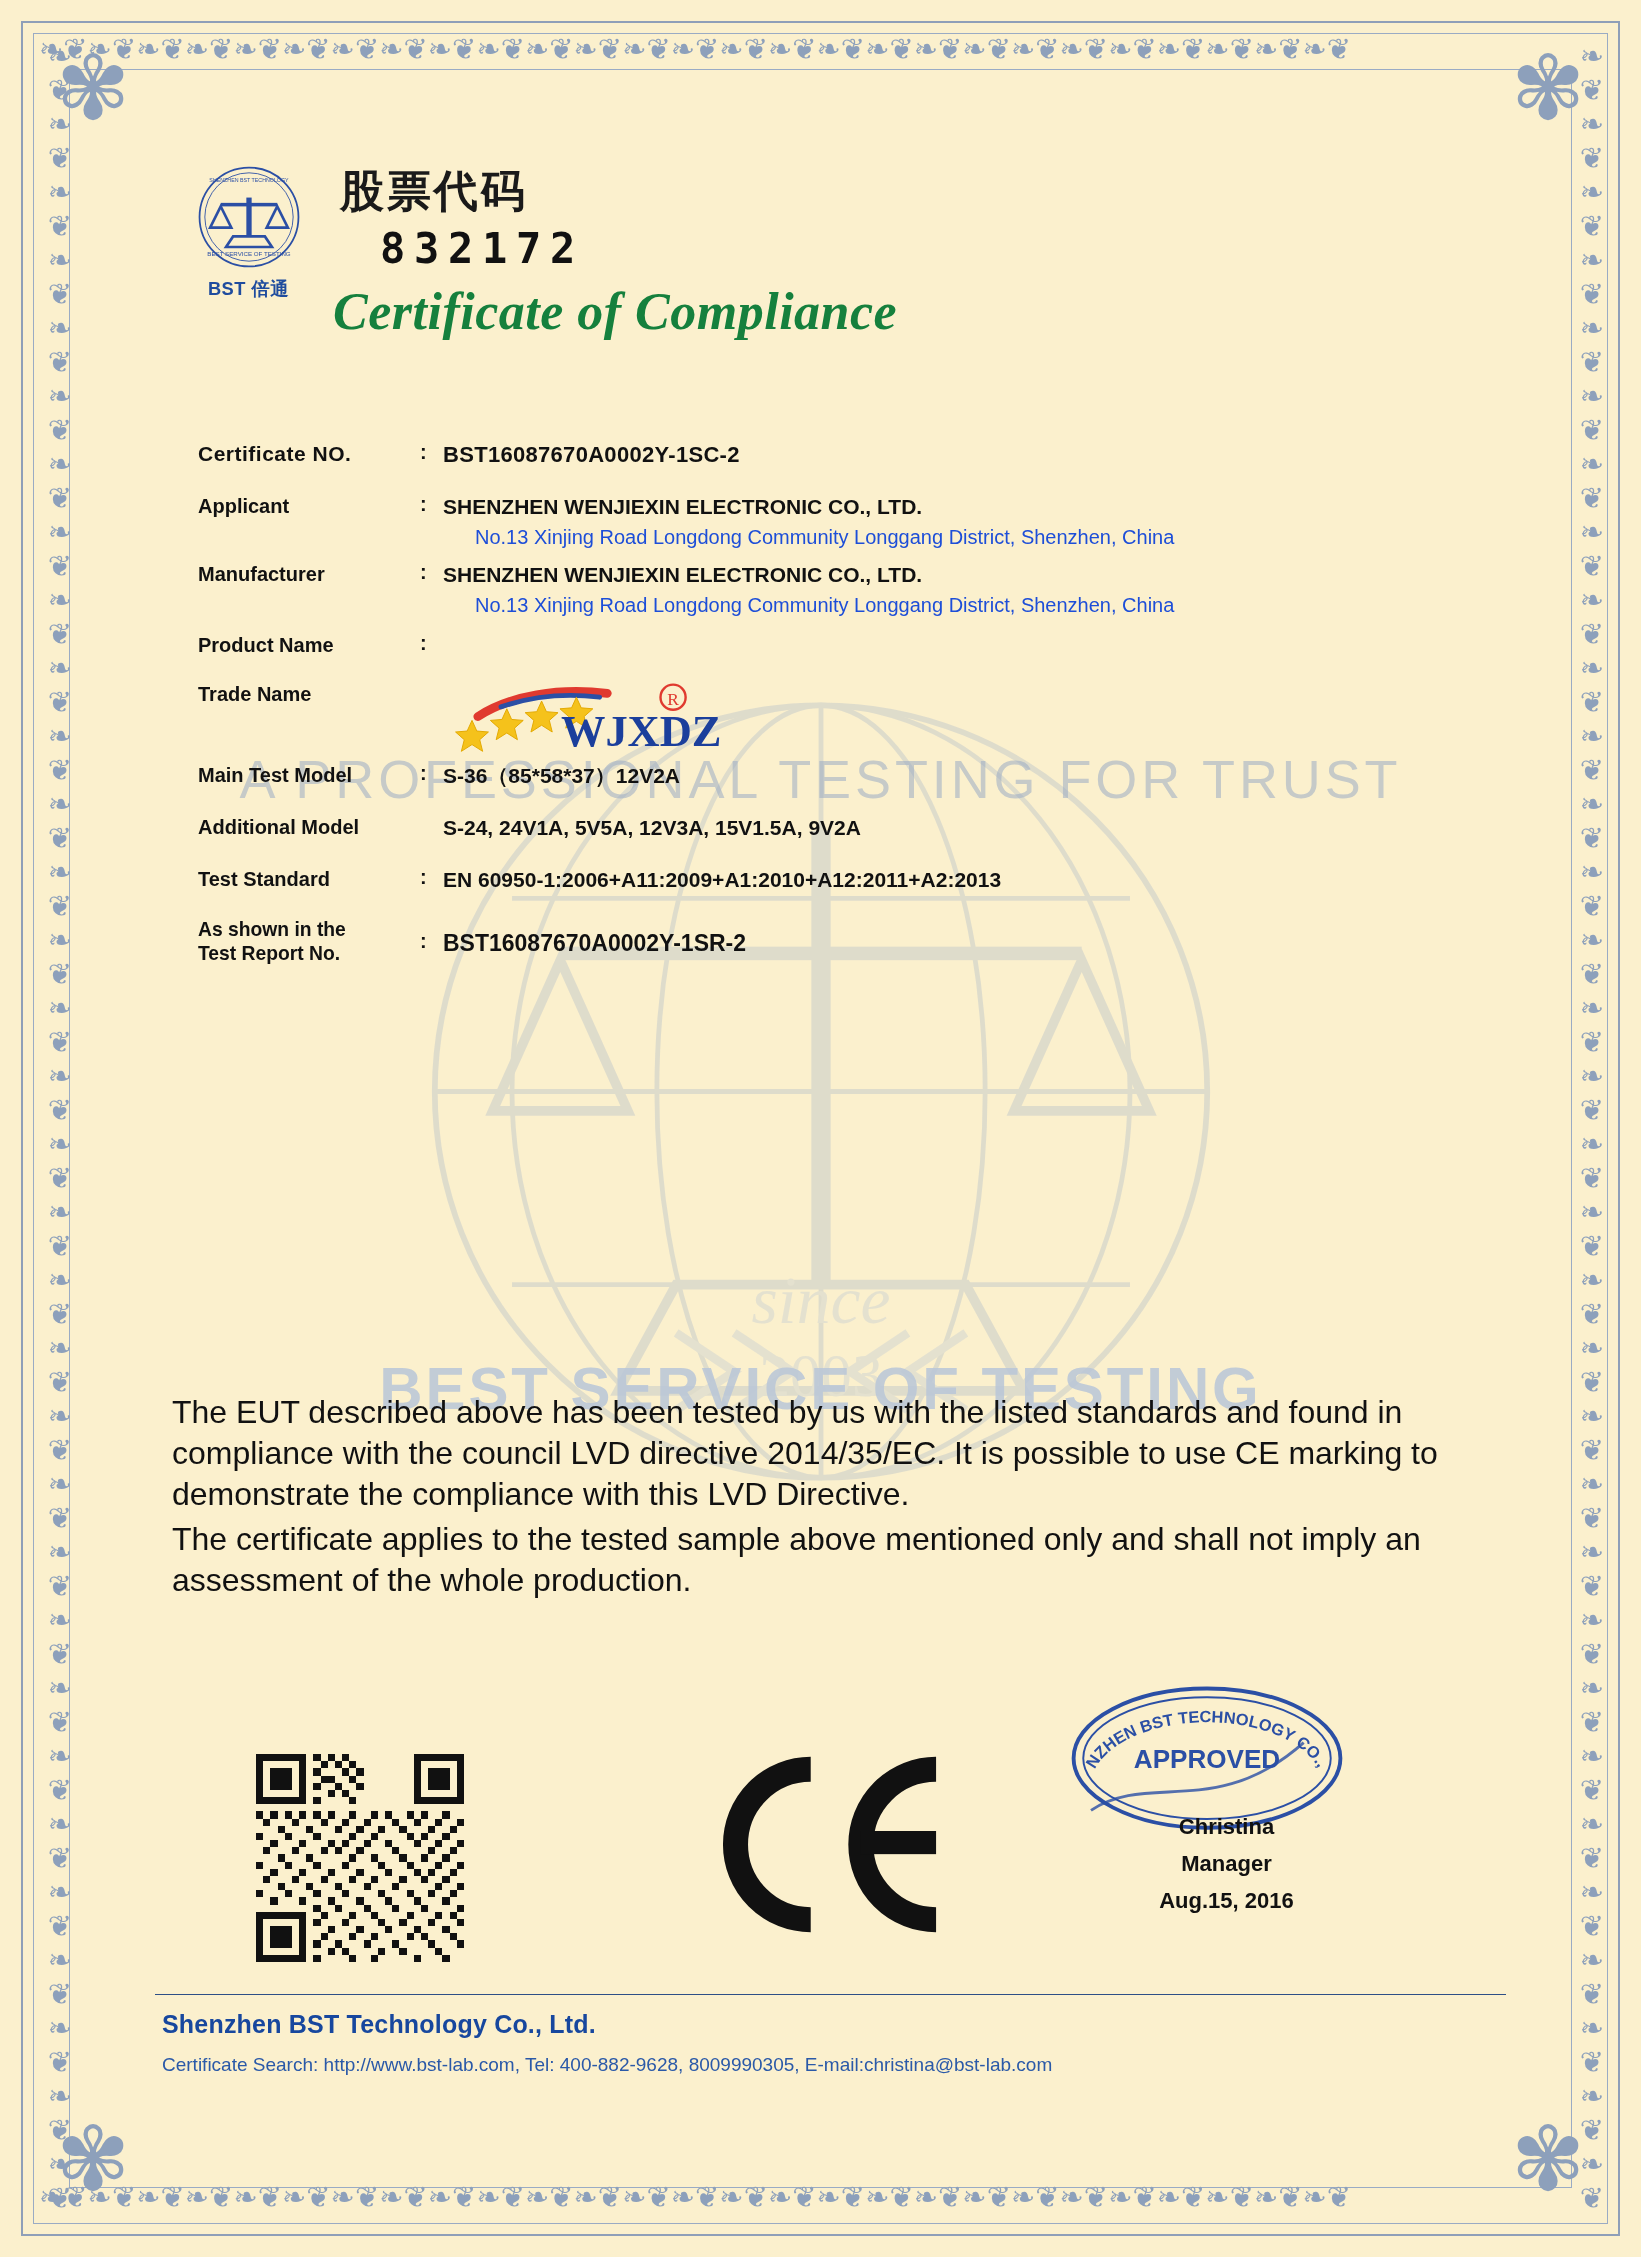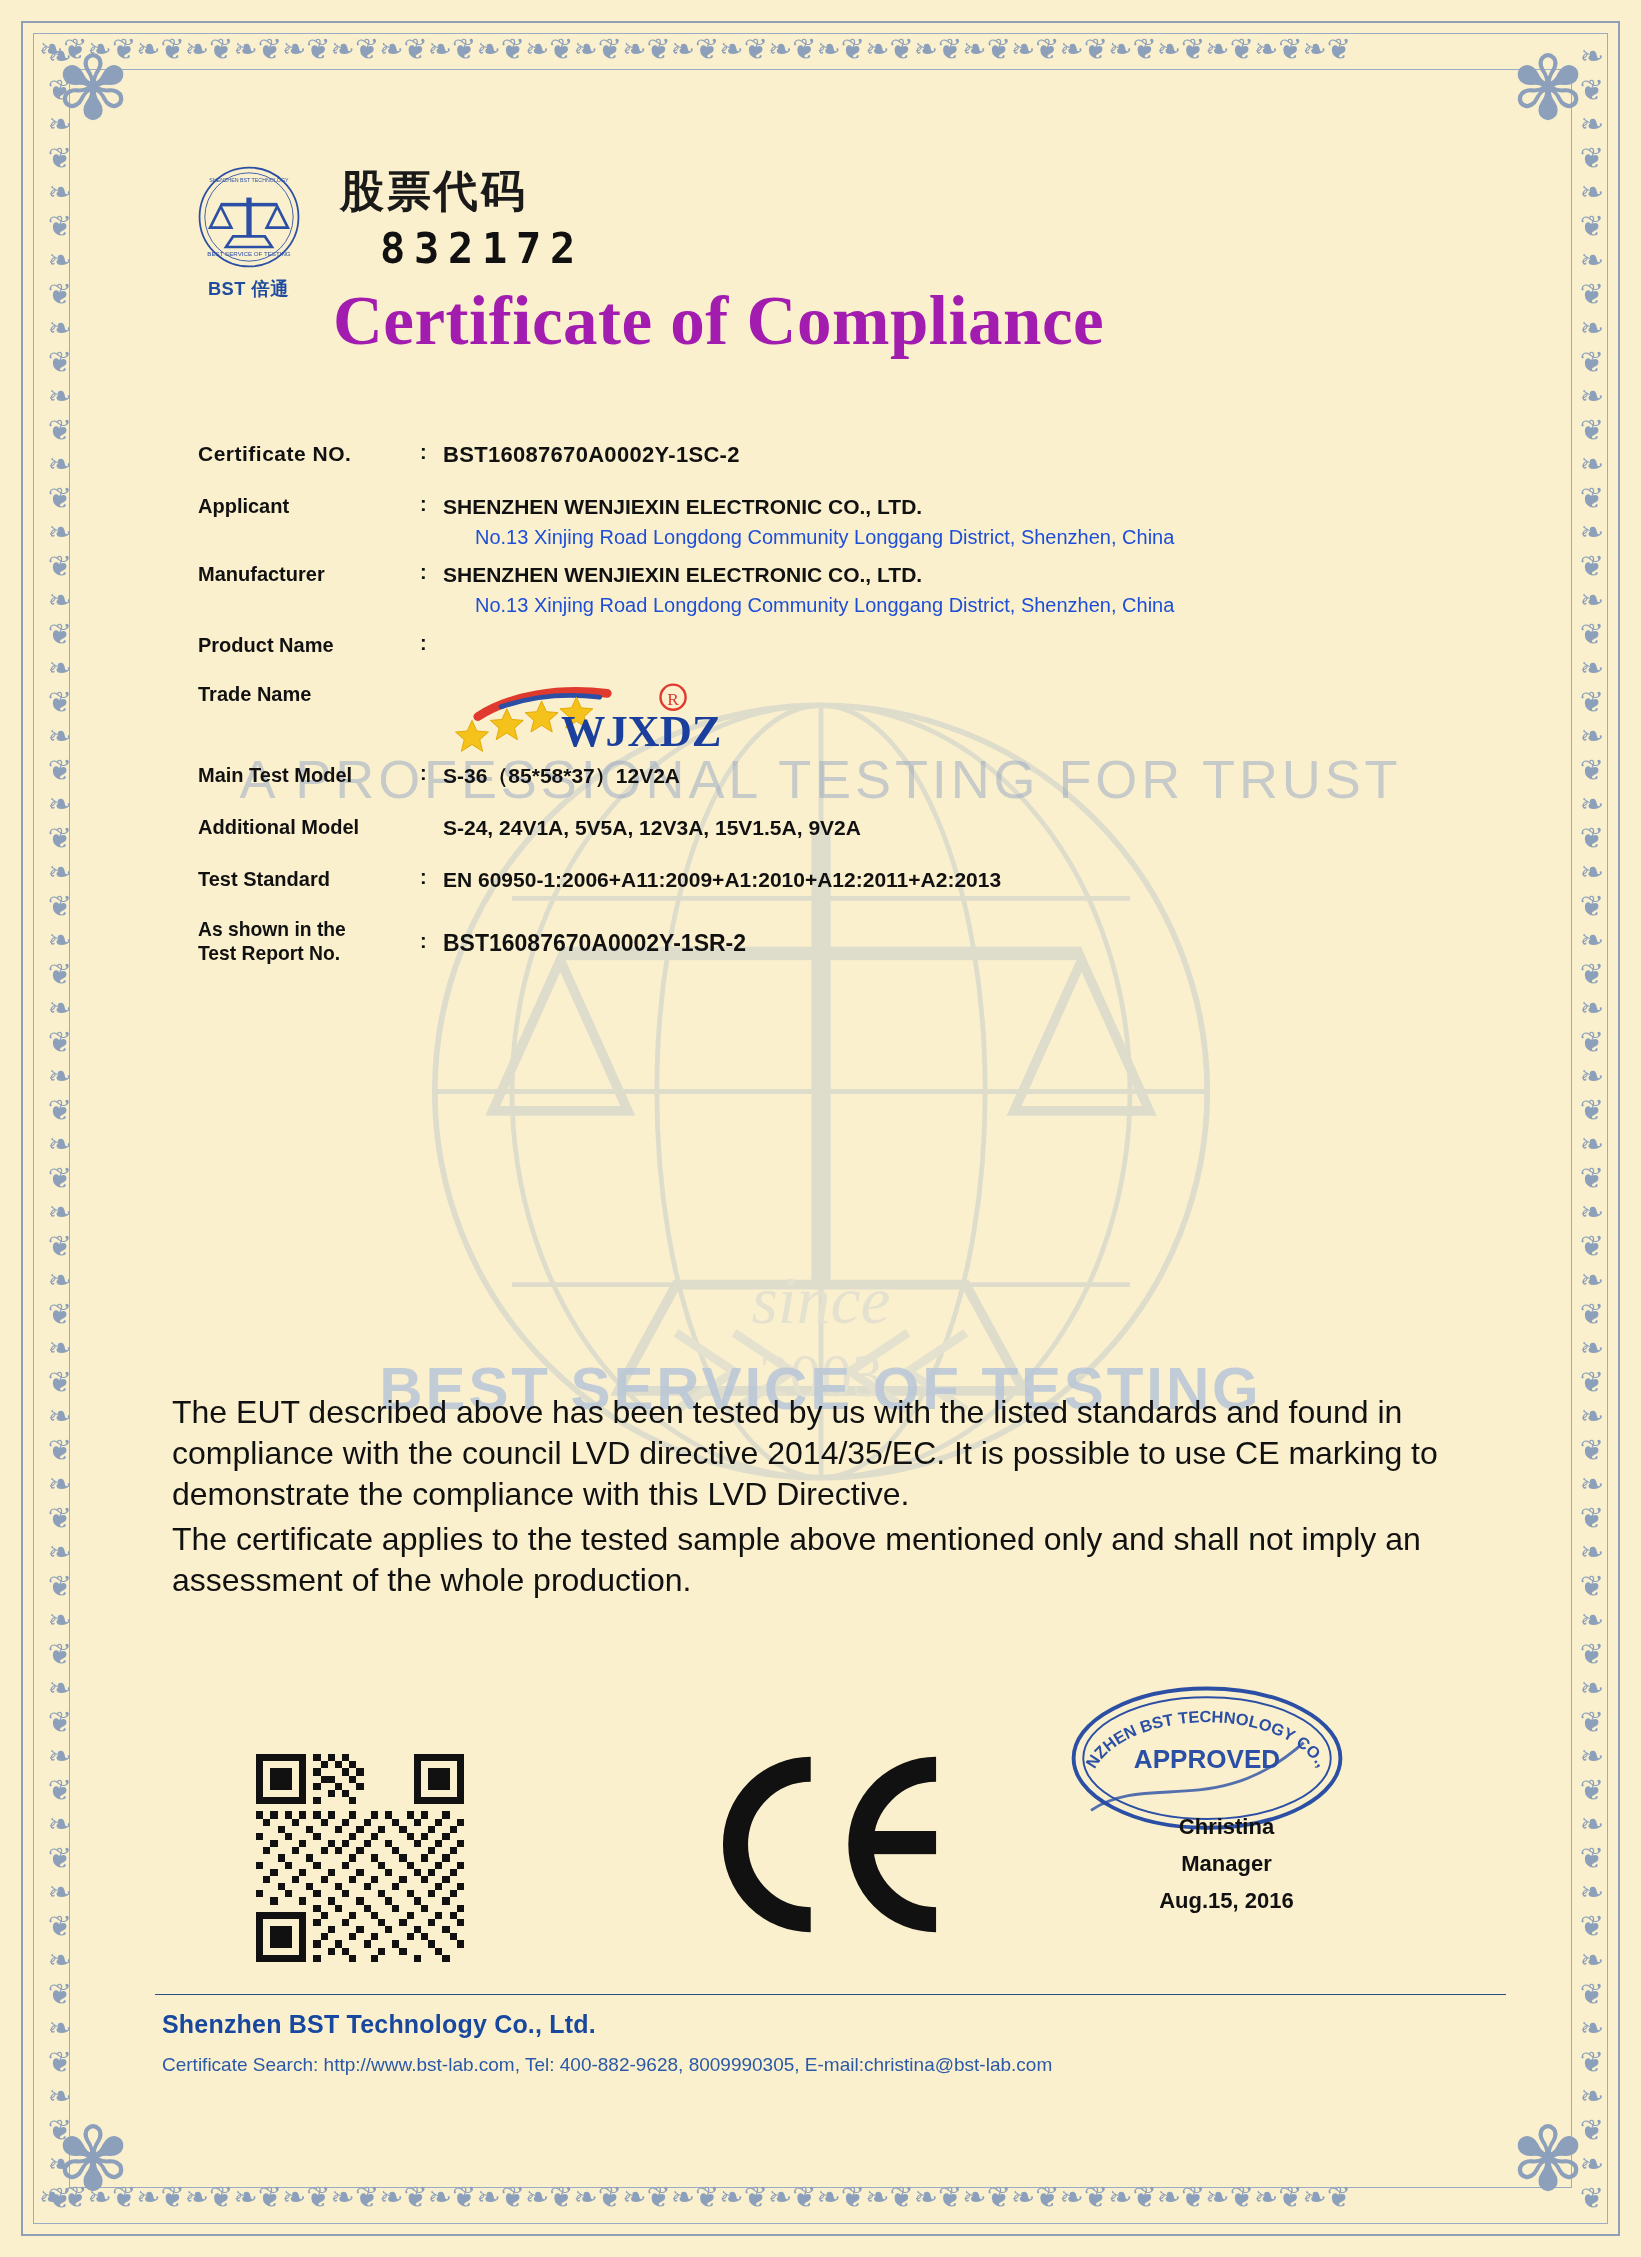--- a/index.html
+++ b/index.html
@@ -164,25 +164,26 @@
     color: #111;
     letter-spacing: 8.7px;
     font-family: "DejaVu Sans Mono", monospace;
     margin-left: 40px;
   }
   .cert-title {
     position: absolute;
     left: 217px;
     top: 166px;
     font-family: "Liberation Serif", serif;
-    font-size: 69px;
-    font-weight: bold;
-    color: #a21caf;
+    font-size: 52px;
+    font-weight: bold;
+    color: #15803d;
     letter-spacing: 0.5px;
     white-space: nowrap;
+    font-style: italic;
   }
 
   
   .fields {
     position: absolute;
     left: 82px;
     top: 323px;
     right: 39px;
   }
   .row {

